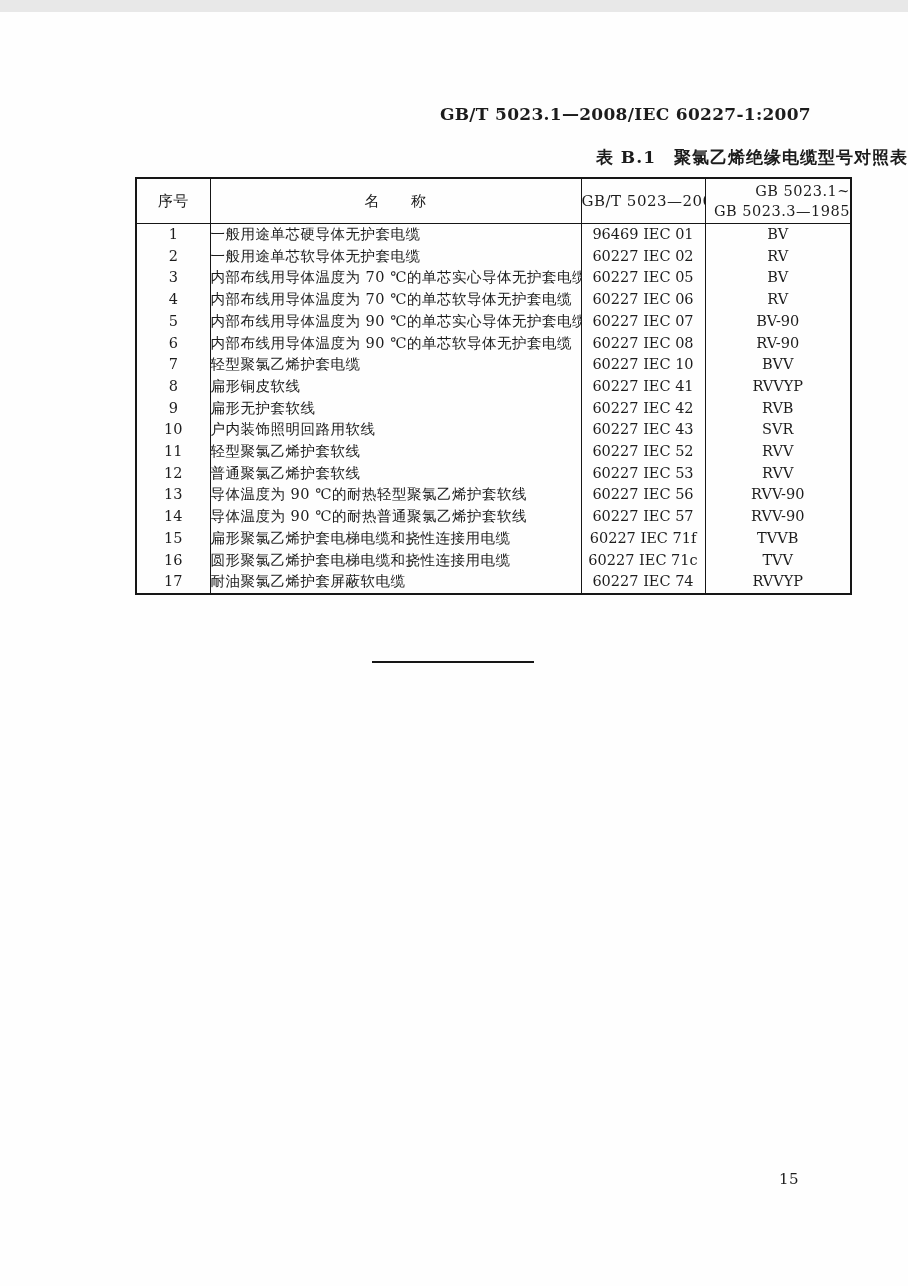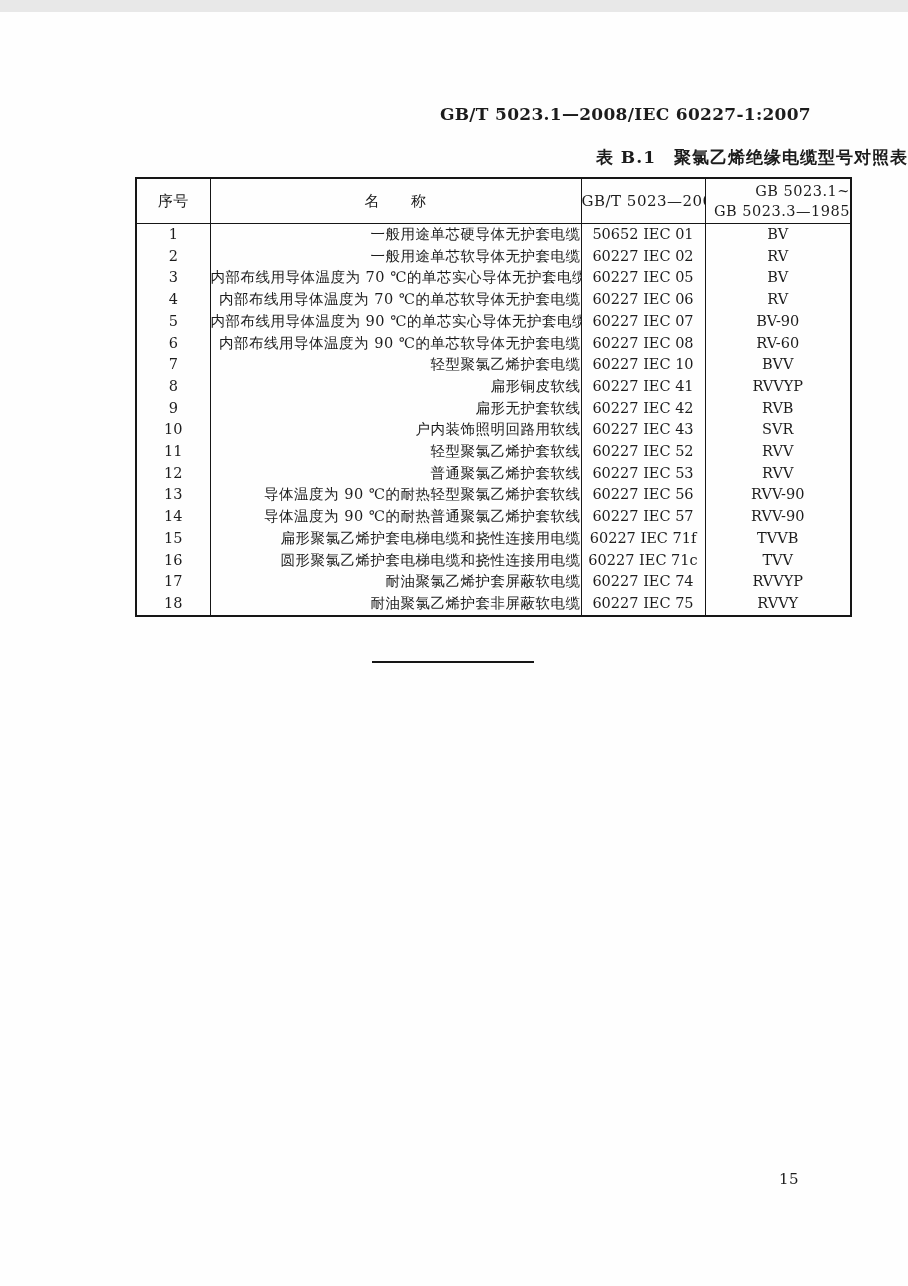--- a/index.html
+++ b/index.html
@@ -76,21 +76,21 @@
   }
   table.tbl tbody td {
     height: 21.7px;
     line-height: 21.7px;
     font-size: 14.5px;
   }
   td.c-center {
     text-align: center;
   }
   td.c-name {
-    text-align: right;
+    text-align: left;
     padding-left: 13px;
     letter-spacing: 0.5px;
   }
   .footnote-rule {
     position: absolute;
     top: 649px;
     left: 372px;
     width: 162px;
     border-top: 2px solid #161616;
   }
@@ -127,21 +127,21 @@
           <th>
             <div class="hdr-two-line">GB 5023.1~</div>
             <div class="hdr-two-line">GB 5023.3—1985</div>
           </th>
         </tr>
       </thead>
       <tbody>
           <tr>
             <td class="c-center">1</td>
             <td class="c-name">一般用途单芯硬导体无护套电缆</td>
-            <td class="c-center">50652 IEC 01</td>
+            <td class="c-center">96469 IEC 01</td>
             <td class="c-center">BV</td>
           </tr>
           <tr>
             <td class="c-center">2</td>
             <td class="c-name">一般用途单芯软导体无护套电缆</td>
             <td class="c-center">60227 IEC 02</td>
             <td class="c-center">RV</td>
           </tr>
           <tr>
             <td class="c-center">3</td>
@@ -158,21 +158,21 @@
           <tr>
             <td class="c-center">5</td>
             <td class="c-name">内部布线用导体温度为 90 ℃的单芯实心导体无护套电缆</td>
             <td class="c-center">60227 IEC 07</td>
             <td class="c-center">BV-90</td>
           </tr>
           <tr>
             <td class="c-center">6</td>
             <td class="c-name">内部布线用导体温度为 90 ℃的单芯软导体无护套电缆</td>
             <td class="c-center">60227 IEC 08</td>
-            <td class="c-center">RV-60</td>
+            <td class="c-center">RV-90</td>
           </tr>
           <tr>
             <td class="c-center">7</td>
             <td class="c-name">轻型聚氯乙烯护套电缆</td>
             <td class="c-center">60227 IEC 10</td>
             <td class="c-center">BVV</td>
           </tr>
           <tr>
             <td class="c-center">8</td>
             <td class="c-name">扁形铜皮软线</td>
@@ -226,26 +226,20 @@
             <td class="c-name">圆形聚氯乙烯护套电梯电缆和挠性连接用电缆</td>
             <td class="c-center">60227 IEC 71c</td>
             <td class="c-center">TVV</td>
           </tr>
           <tr>
             <td class="c-center">17</td>
             <td class="c-name">耐油聚氯乙烯护套屏蔽软电缆</td>
             <td class="c-center">60227 IEC 74</td>
             <td class="c-center">RVVYP</td>
           </tr>
-          <tr>
-            <td class="c-center">18</td>
-            <td class="c-name">耐油聚氯乙烯护套非屏蔽软电缆</td>
-            <td class="c-center">60227 IEC 75</td>
-            <td class="c-center">RVVY</td>
-          </tr>
         </tbody>
     </table>
   </div>
 
   <div class="footnote-rule"></div>
 
   <div class="page-number">15</div>
 
 </div>
 

